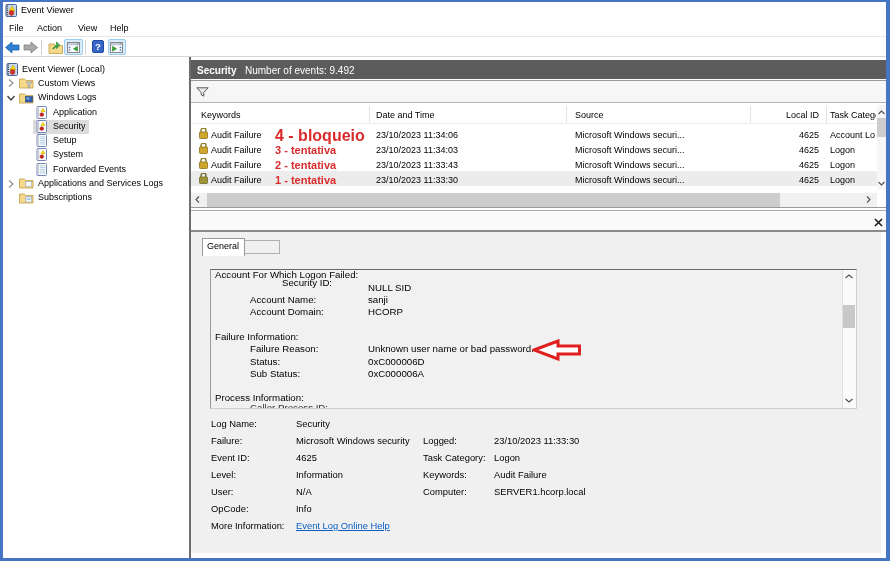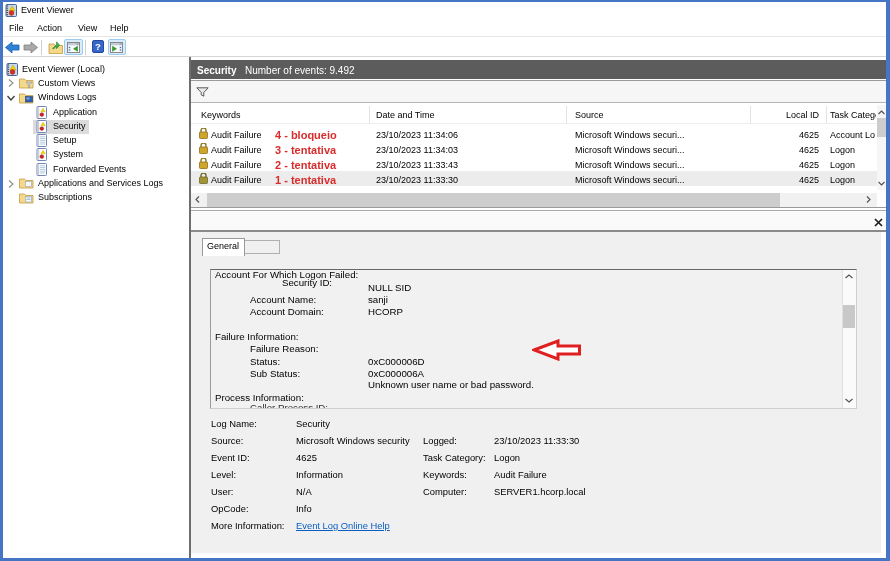--- a/index.html
+++ b/index.html
@@ -195,21 +195,21 @@
   <svg class="abs" style="left:198px;top:173px" width="11" height="11" viewBox="0 0 11 11">
     <path d="M3 4 L3 2.5 A2.5 2.5 0 0 1 8 2.5 L8 4" fill="none" stroke="#6f6a28" stroke-width="1.4"></path>
     <rect x="1.5" y="4" width="8" height="6.5" rx="0.8" fill="#a09436" stroke="#6f6a28" stroke-width="0.8"></rect>
   </svg>
 
   <div class="t" style="left:211px;top:130.5px;">Audit Failure</div>
   <div class="t" style="left:211px;top:145.5px;">Audit Failure</div>
   <div class="t" style="left:211px;top:160.5px;">Audit Failure</div>
   <div class="t" style="left:211px;top:175.5px;">Audit Failure</div>
 
-  <div class="t" style="left:275px;top:129.5px;font-size:11px;line-height:11px;font-weight:bold;color:#d92b2b;">4 - bloqueio</div>
+  <div class="t" style="left:275px;top:129.5px;font-size:16px;line-height:11px;font-weight:bold;color:#d92b2b;">4 - bloqueio</div>
   <div class="t" style="left:275px;top:144.5px;font-size:11px;line-height:11px;font-weight:bold;color:#d92b2b;">3 - tentativa</div>
   <div class="t" style="left:275px;top:159.5px;font-size:11px;line-height:11px;font-weight:bold;color:#d92b2b;">2 - tentativa</div>
   <div class="t" style="left:275px;top:174.5px;font-size:11px;line-height:11px;font-weight:bold;color:#d92b2b;">1 - tentativa</div>
 
   <div class="t" style="left:376px;top:130.5px;">23/10/2023 11:34:06</div>
   <div class="t" style="left:376px;top:145.5px;">23/10/2023 11:34:03</div>
   <div class="t" style="left:376px;top:160.5px;">23/10/2023 11:33:43</div>
   <div class="t" style="left:376px;top:175.5px;">23/10/2023 11:33:30</div>
 
   <div class="t" style="left:575px;top:130.5px;">Microsoft Windows securi...</div>
@@ -273,37 +273,37 @@
 
   <div class="t bx" style="left:215px;top:270px;">Account For Which Logon Failed:</div>
   <div class="t bx" style="left:250px;top:278px;margin-left:32px;">Security ID:</div>
   <div class="t bx" style="left:368px;top:282.5px;">NULL SID</div>
   <div class="t bx" style="left:250px;top:295px;">Account Name:</div>
   <div class="t bx" style="left:368px;top:295px;">sanji</div>
   <div class="t bx" style="left:250px;top:307px;">Account Domain:</div>
   <div class="t bx" style="left:368px;top:307px;">HCORP</div>
   <div class="t bx" style="left:215px;top:331.5px;">Failure Information:</div>
   <div class="t bx" style="left:250px;top:344px;">Failure Reason:</div>
-  <div class="t bx" style="left:368px;top:344px;margin-top:36px;">Unknown user name or bad password.</div>
+  <div class="t bx" style="left:368px;top:344px;">Unknown user name or bad password.</div>
   <div class="t bx" style="left:250px;top:356.5px;">Status:</div>
   <div class="t bx" style="left:368px;top:356.5px;">0xC000006D</div>
   <div class="t bx" style="left:250px;top:368.5px;">Sub Status:</div>
   <div class="t bx" style="left:368px;top:368.5px;">0xC000006A</div>
   <div class="t bx" style="left:215px;top:393px;">Process Information:</div>
   <div class="abs" style="left:250px;top:402px;width:200px;height:6px;overflow:hidden;">
       <div class="t bx" style="left:0;top:1px;color:#333;">Caller Process ID:</div>
     </div>
 
   <svg class="abs" style="left:532px;top:339px" width="50" height="22" viewBox="0 0 50 22">
     <path d="M2 11 L26 2 L26 7 L47.5 7 L47.5 15 L26 15 L26 20 Z" fill="#fff" stroke="#e02020" stroke-width="3"></path>
   </svg>
 
   <div class="t dg" style="left:211px;top:419px;">Log Name:</div>
   <div class="t dg" style="left:296px;top:419px;">Security</div>
-  <div class="t dg" style="left:211px;top:436px;">Source:</div>
+  <div class="t dg" style="left:211px;top:436px;">Failure:</div>
   <div class="t dg" style="left:296px;top:436px;">Microsoft Windows security</div>
   <div class="t dg" style="left:423px;top:436px;">Logged:</div>
   <div class="t dg" style="left:494px;top:436px;">23/10/2023 11:33:30</div>
   <div class="t dg" style="left:211px;top:453px;">Event ID:</div>
   <div class="t dg" style="left:296px;top:453px;">4625</div>
   <div class="t dg" style="left:423px;top:453px;">Task Category:</div>
   <div class="t dg" style="left:494px;top:453px;">Logon</div>
   <div class="t dg" style="left:211px;top:470px;">Level:</div>
   <div class="t dg" style="left:296px;top:470px;">Information</div>
   <div class="t dg" style="left:423px;top:470px;">Keywords:</div>

